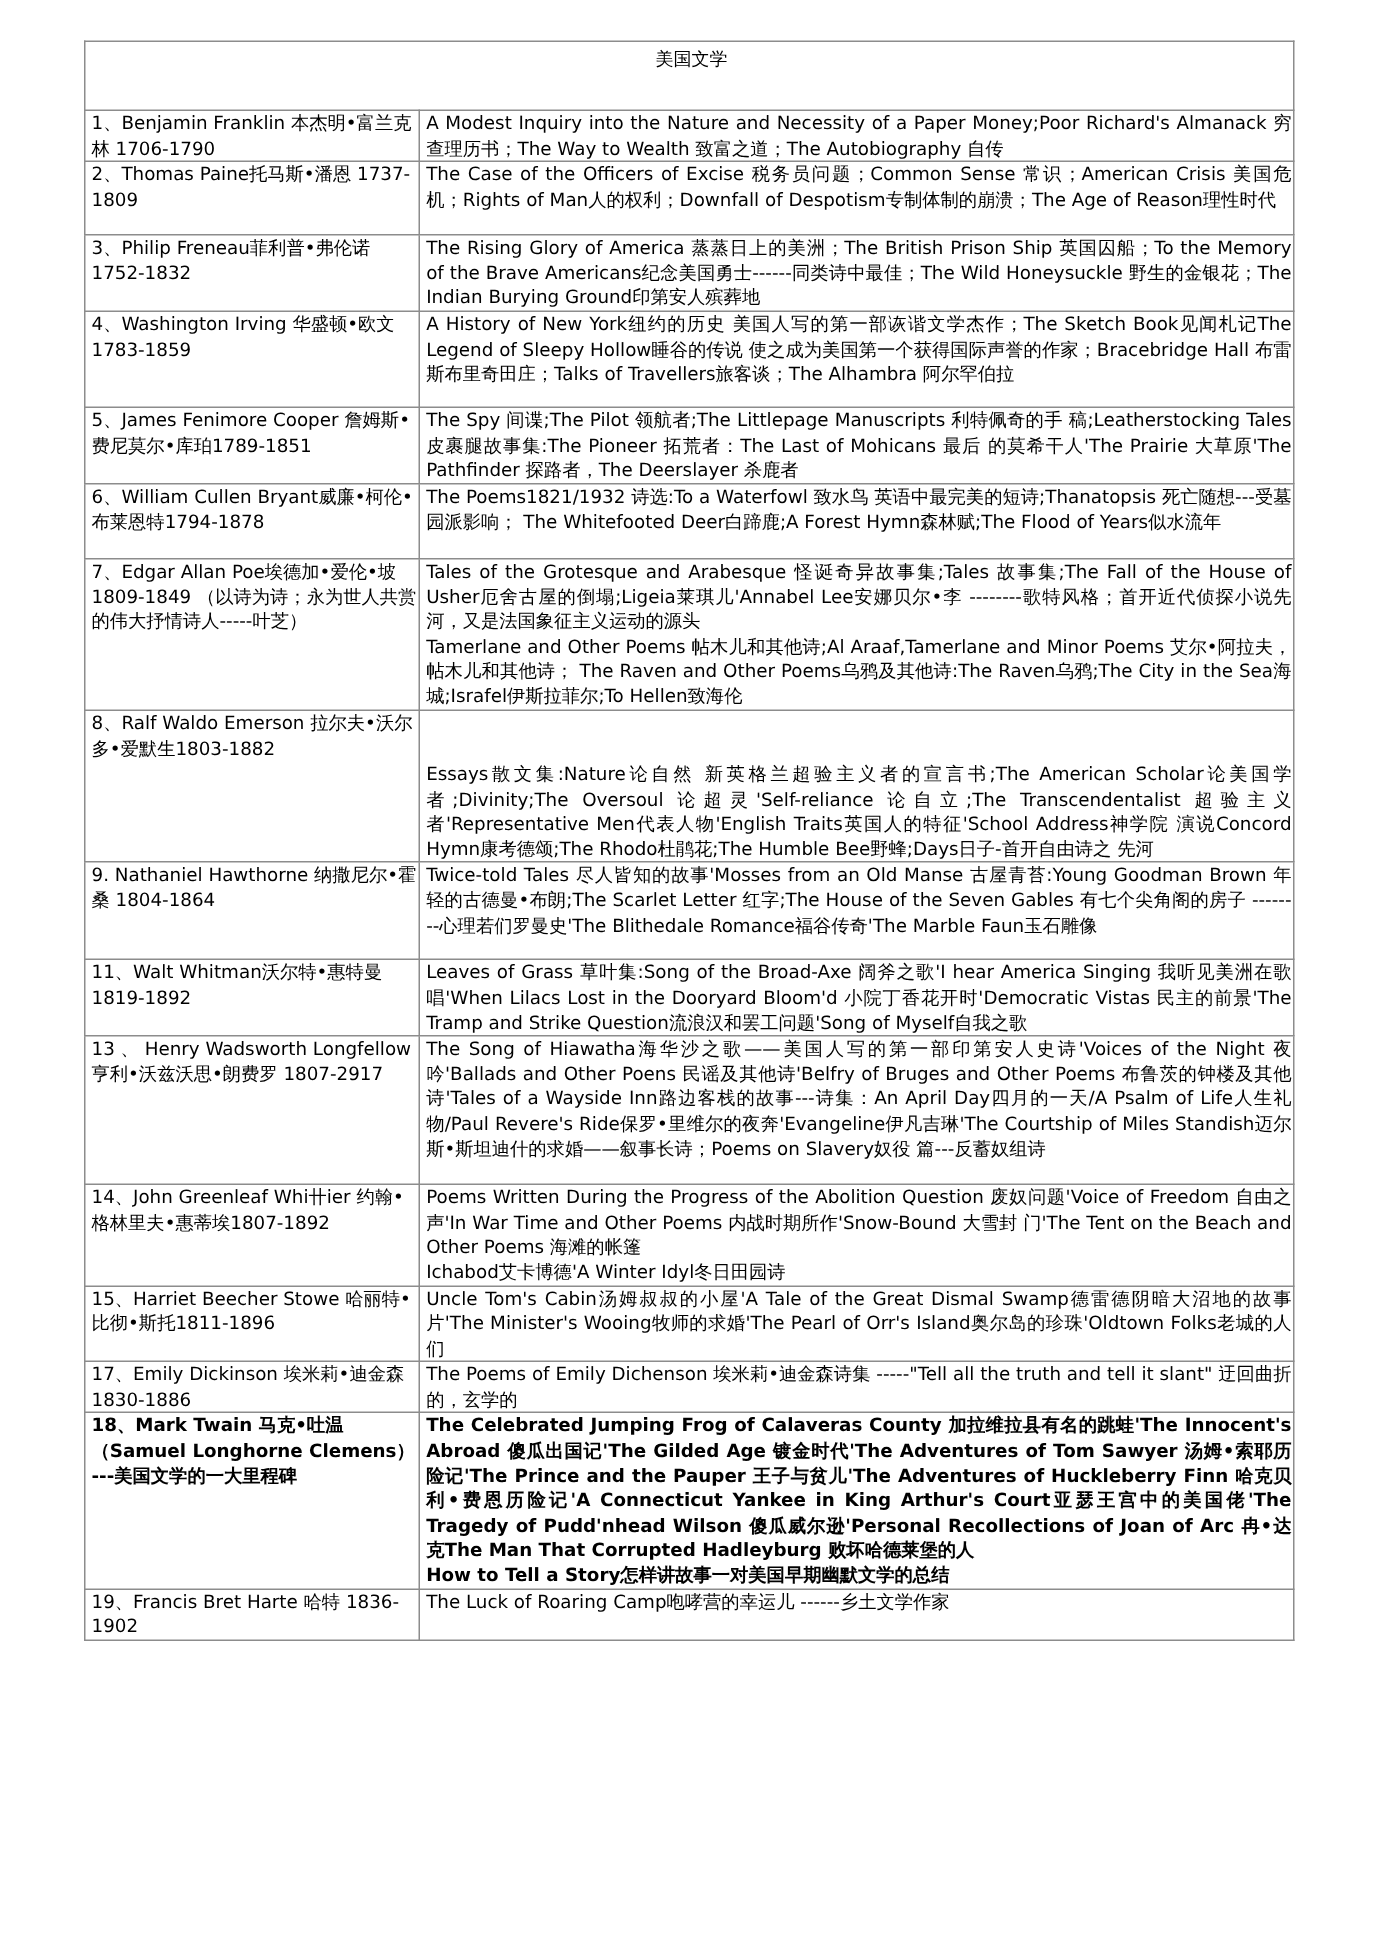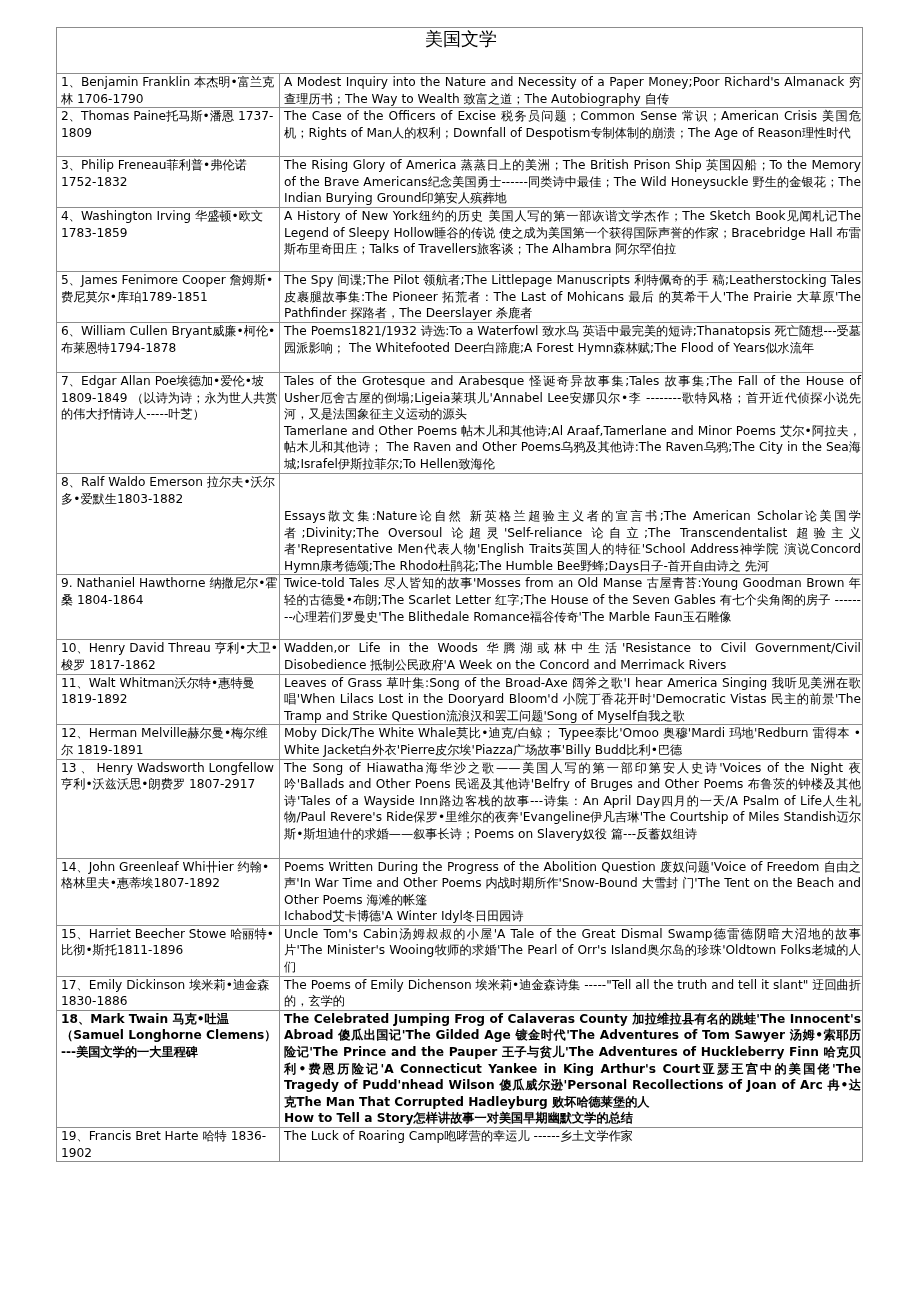--- a/index.html
+++ b/index.html
@@ -2,21 +2,21 @@
 <html><head>
 <meta charset="utf-8">
 <style>
   html, body { margin: 0; padding: 0; background: #ffffff; }
   body { width: 920px; height: 1302px; position: relative; overflow: hidden;
          font-family: "DejaVu Sans", "Liberation Sans", sans-serif; color: #000; }
   .doc-table { position: absolute; left: 56px; top: 27px; width: 807px;
                border-collapse: collapse; table-layout: fixed; }
   .doc-table td { border: 1px solid #8c8c8c; vertical-align: top; padding: 0 1px 0 4px;
                   font-size: 12.2px; line-height: 16.6px; overflow: hidden; }
-  .doc-table td.title-cell { text-align: center; font-size: 18px; height: 42px; padding-top: 3px; }
+  .doc-table td.title-cell { text-align: center; font-size: 12px; height: 42px; padding-top: 3px; }
   .col-author { width: 222px; }
   .col-works { width: 580px; }
   .works-cell { text-align: justify; text-align-last: left; }
   .author-cell { text-align: left; }
   .row-body td { box-sizing: border-box; }
   .spacer-8 { display: block; height: 17px; }
 </style>
 </head>
 <body>
 
@@ -97,43 +97,29 @@
   </tr>
 
   <tr class="row-body" style="height: 65px;">
     <td class="author-cell">9. Nathaniel Hawthorne 纳撒尼尔•霍桑 1804-1864</td>
     <td class="works-cell">
       <div class="works-main">Twice-told Tales 尽人皆知的故事'Mosses from an Old Manse 古屋青苔:Young Goodman Brown 年轻的古德曼•布朗;The Scarlet Letter 红字;The House of the Seven Gables 有七个尖角阁的房子 --------心理若们罗曼史'The Blithedale Romance福谷传奇'The Marble Faun玉石雕像</div>
 
     </td>
   </tr>
 
-  <tr class="row-body" style="height: 32px;">
-    <td class="author-cell">10、Henry David Threau 亨利•大卫•梭罗 1817-1862</td>
-    <td class="works-cell">
-      <div class="works-main">Wadden,or Life in the Woods 华腾湖或林中生活'Resistance to Civil Government/Civil Disobedience 抵制公民政府'A Week on the Concord and Merrimack Rivers</div>
-
-    </td>
-  </tr>
 
   <tr class="row-body" style="height: 50px;">
     <td class="author-cell">11、Walt Whitman沃尔特•惠特曼 1819-1892</td>
     <td class="works-cell">
       <div class="works-main">Leaves of Grass 草叶集:Song of the Broad-Axe 阔斧之歌'I hear America Singing 我听见美洲在歌唱'When Lilacs Lost in the Dooryard Bloom'd 小院丁香花开时'Democratic Vistas 民主的前景'The Tramp and Strike Question流浪汉和罢工问题'Song of Myself自我之歌</div>
 
     </td>
   </tr>
 
-  <tr class="row-body" style="height: 33px;">
-    <td class="author-cell">12、Herman Melville赫尔曼•梅尔维尔 1819-1891</td>
-    <td class="works-cell">
-      <div class="works-main">Moby Dick/The White Whale莫比•迪克/白鲸； Typee泰比'Omoo 奥穆'Mardi 玛地'Redburn 雷得本 • White Jacket白外衣'Pierre皮尔埃'Piazza广场故事'Billy Budd比利•巴德</div>
-
-    </td>
-  </tr>
 
   <tr class="row-body" style="height: 99px;">
     <td class="author-cell">13 、 Henry Wadsworth Longfellow亨利•沃兹沃思•朗费罗 1807-2917</td>
     <td class="works-cell">
       <div class="works-main">The Song of Hiawatha海华沙之歌——美国人写的第一部印第安人史诗'Voices of the Night 夜吟'Ballads and Other Poens 民谣及其他诗'Belfry of Bruges and Other Poems 布鲁茨的钟楼及其他诗'Tales of a Wayside Inn路边客栈的故事---诗集：An April Day四月的一天/A Psalm of Life人生礼物/Paul Revere's Ride保罗•里维尔的夜奔'Evangeline伊凡吉琳'The Courtship of Miles Standish迈尔斯•斯坦迪什的求婚——叙事长诗；Poems on Slavery奴役 篇---反蓄奴组诗</div>
 
     </td>
   </tr>
 
   <tr class="row-body" style="height: 66px;">

